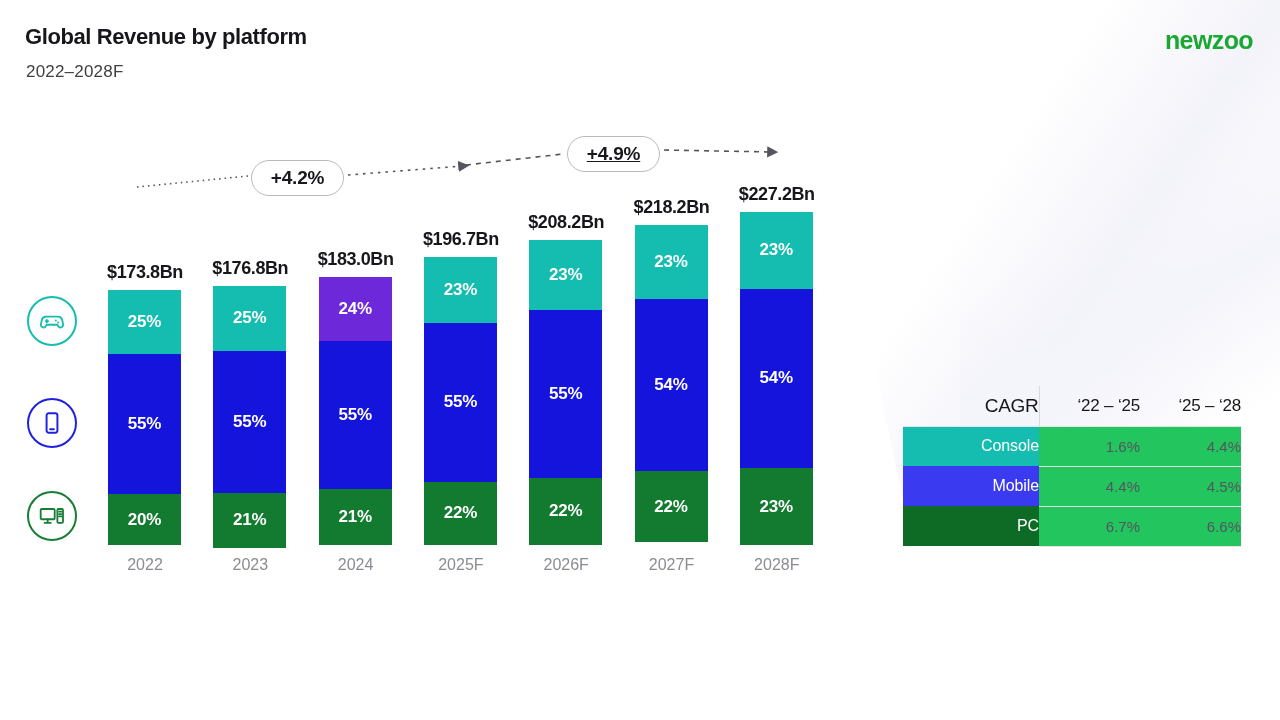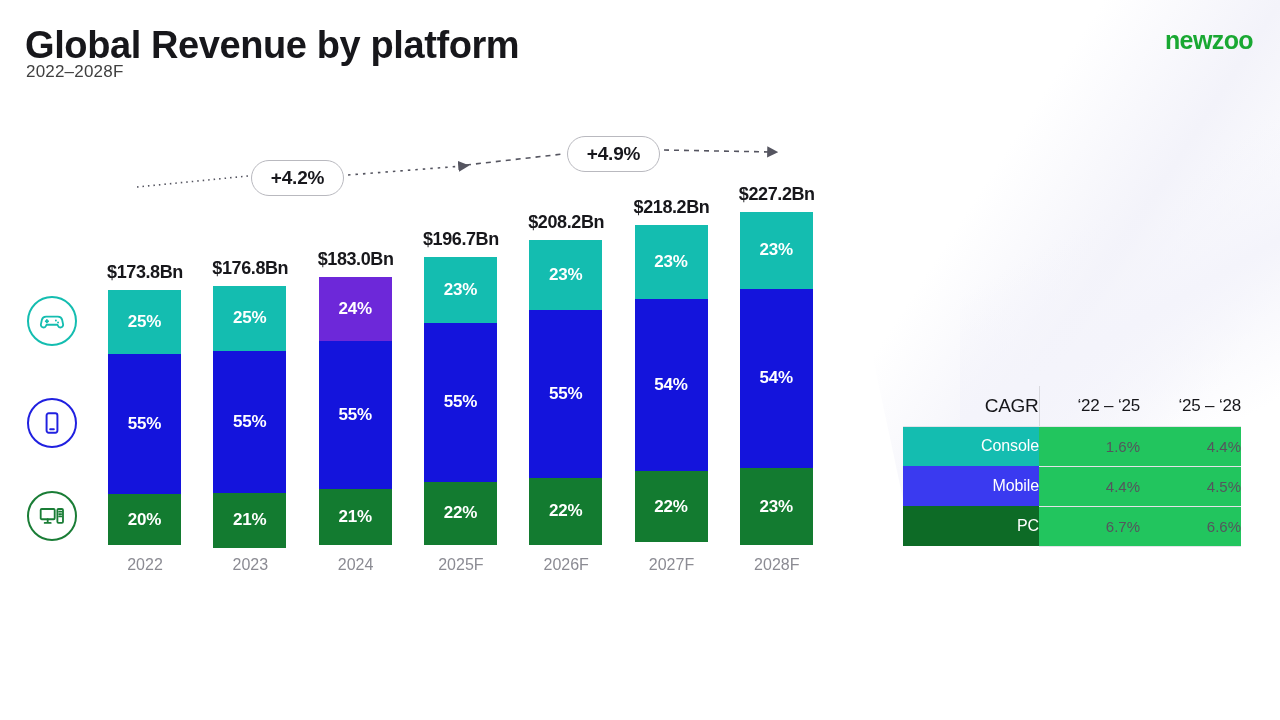--- a/index.html
+++ b/index.html
@@ -23,21 +23,21 @@
     position: absolute; top: 40px; right: -60px;
     width: 380px; height: 420px;
     background: linear-gradient(150deg, rgba(244,244,251,0) 40%, #f4f4fb 60%, rgba(244,244,251,0) 85%);
     border-radius: 60px 0 0 0;
     pointer-events: none;
   }
 
   
   .title {
     position: absolute; left: 25px; top: 24px;
-    font-size: 38px; font-weight: 700; color: #17171b;
+    font-size: 22px; font-weight: 700; color: #17171b;
     letter-spacing: -0.4px;
   }
   .subtitle {
     position: absolute; left: 26px; top: 62px;
     font-size: 17px; font-weight: 400; color: #404040;
     letter-spacing: 0.2px;
   }
   .logo {
     position: absolute; right: 27px; top: 26px;
     font-size: 25px; font-weight: 700; color: #19a832;
@@ -49,21 +49,21 @@
   .pill {
     position: absolute;
     background: #ffffff;
     border: 1.4px solid #b9b9bf;
     border-radius: 22px;
     font-size: 19px; font-weight: 700; color: #18181d;
     display: flex; align-items: center; justify-content: center;
     letter-spacing: -0.2px;
   }
   #pill-1 { left: 251px; top: 160px; width: 93px; height: 36px; }
-  #pill-2 { left: 567px; top: 136px; width: 93px; height: 36px; }
+  #pill-2 { left: 567px; top: 136px; width: 93px; height: 36px; text-decoration: underline; }
 
   
   .plot { position: absolute; left: 0; top: 0; }
   .bar-col { position: absolute; width: 73px; }
   .seg {
     position: relative;
     display: flex; align-items: center; justify-content: center;
     color: #ffffff; font-size: 17px; font-weight: 700;
     letter-spacing: -0.2px;
   }

